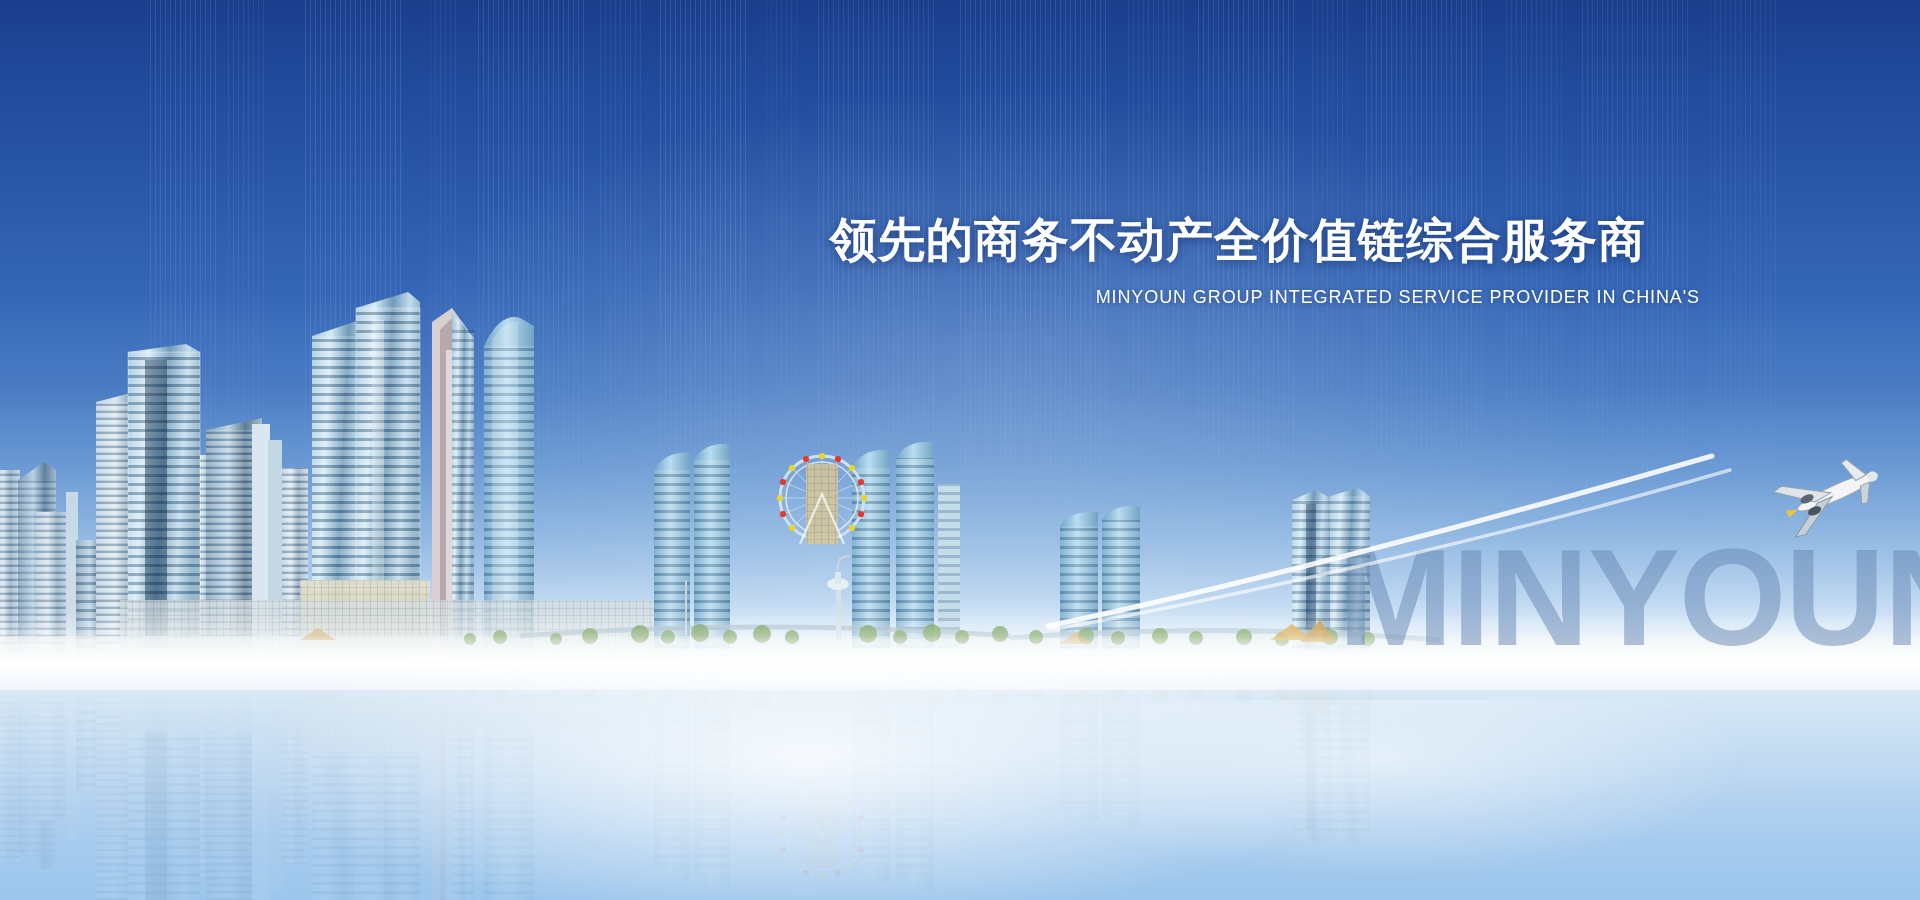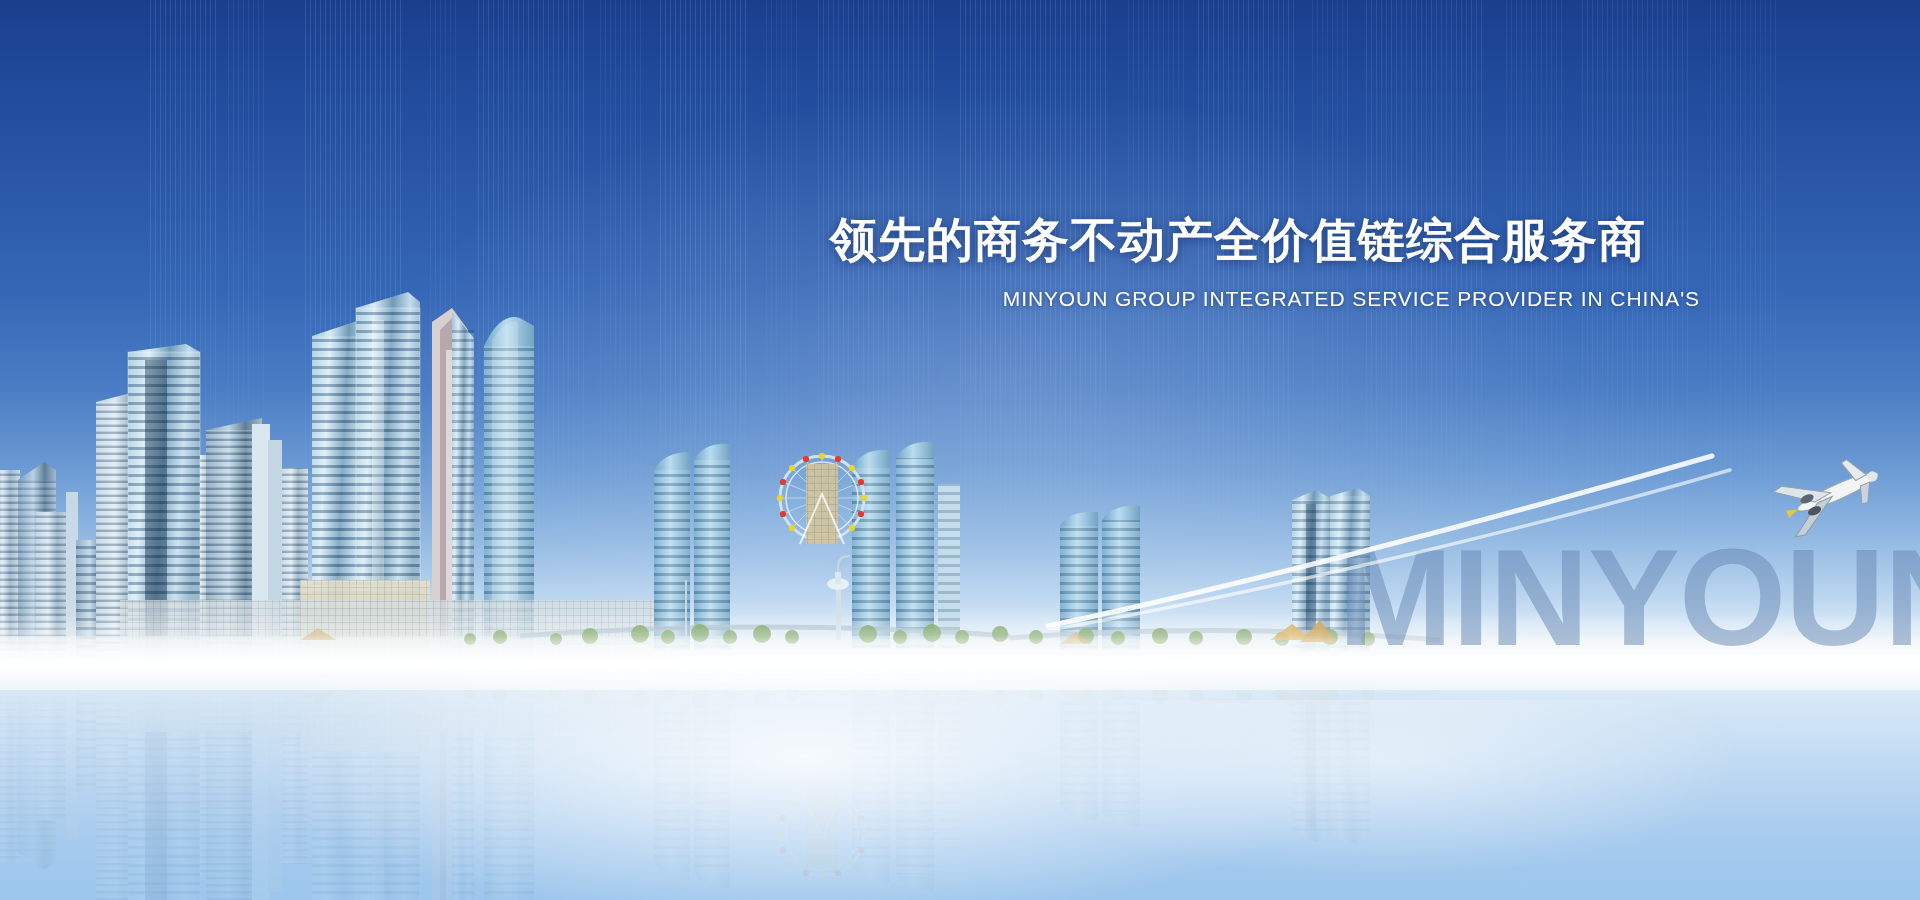--- a/index.html
+++ b/index.html
@@ -81,21 +81,21 @@
 
   
   .headline{
     position:absolute;left:830px;top:214px;
     color:#ffffff;font-size:47px;font-weight:bold;letter-spacing:1px;
     line-height:1.12;white-space:nowrap;
     text-shadow:0 2px 10px rgba(6,28,80,.55);
   }
   .sub{
     position:absolute;left:0;top:284px;width:1700px;
-    text-align:right;color:#ffffff;font-size:21px;letter-spacing:.9px;
+    text-align:right;color:#ffffff;font-size:18px;letter-spacing:.9px;
     line-height:1.45;font-weight:400;
     text-shadow:0 1px 5px rgba(8,32,92,.5);
   }
 
   
   .watermark{
     position:absolute;left:1338px;top:528px;
     font-size:138px;font-weight:600;letter-spacing:-1px;
     color:rgba(86,122,170,.46);
     white-space:nowrap;line-height:1;

